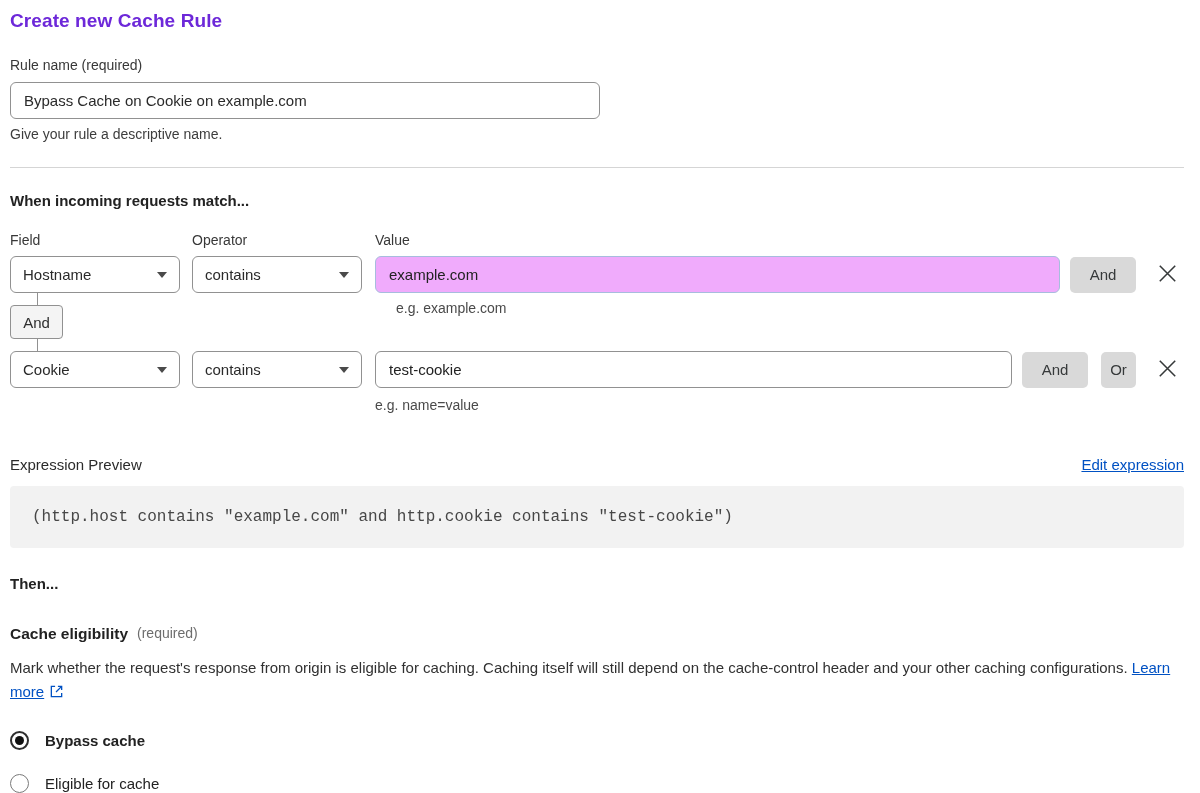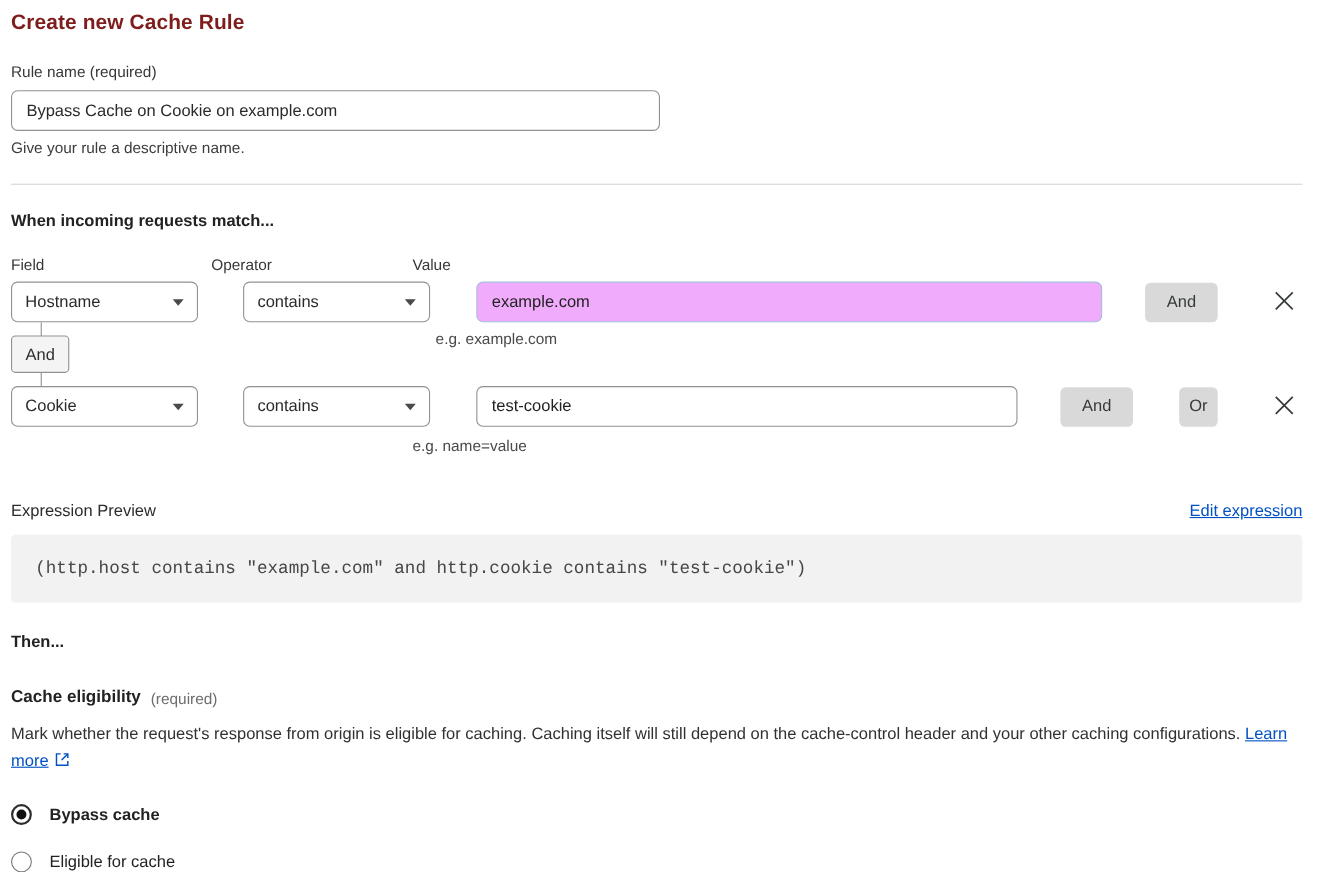--- a/index.html
+++ b/index.html
@@ -4,41 +4,41 @@
 <style>
   * { box-sizing: border-box; margin: 0; padding: 0; }
   html, body { width: 1200px; height: 793px; background: #ffffff; overflow: hidden; }
   body {
     font-family: "Liberation Sans", sans-serif;
     color: #313131;
     -webkit-font-smoothing: antialiased;
   }
   .container { padding: 10px 16px 0 10px; width: 1200px; }
 
-  .page-title { font-size: 19px; font-weight: 700; color: #7f1d1d; letter-spacing: .1px; }
+  .page-title { font-size: 19px; font-weight: 700; color: #6d28d9; letter-spacing: .1px; }
 
   .field-label { margin-top: 25px; font-size: 14px; color: #383838; }
   .rule-name-input {
     margin-top: 9px; width: 590px; height: 37px;
     border: 1px solid #919191; border-radius: 6px;
     padding: 0 13px; font-size: 15px; color: #2a2a2a;
     font-family: "Liberation Sans", sans-serif; background: #fff; outline: none;
   }
   .help-text { margin-top: 7px; font-size: 14px; color: #3d3d3d; }
 
   .divider { margin-top: 25px; border: none; border-top: 1px solid #d5d5d5; height: 0; }
 
   .section-heading { margin-top: 24px; font-size: 15px; font-weight: 700; color: #222; }
 
   .col-labels { display: flex; margin-top: 23px; font-size: 14px; color: #383838; }
   .col-field { width: 170px; margin-right: 12px; }
   .col-operator { width: 170px; margin-right: 13px; }
   .col-value { flex: 1; }
 
-  .match-row { display: flex; margin-top: 8px; align-items: center; gap: 29px; }
+  .match-row { display: flex; margin-top: 8px; align-items: center; }
   .select-box {
     width: 170px; height: 37px; border: 1px solid #919191; border-radius: 6px;
     background: #fff; display: flex; align-items: center; justify-content: space-between;
     padding: 0 12px; font-size: 15px; color: #2a2a2a; cursor: pointer; flex-shrink: 0;
   }
   .select-field { margin-right: 12px; }
   .select-operator { margin-right: 13px; }
   .chevron {
     width: 0; height: 0; border-left: 5px solid transparent; border-right: 5px solid transparent;
     border-top: 6px solid #4a4a4a; margin-left: 8px; flex-shrink: 0;
@@ -82,21 +82,21 @@
   .link { font-size: 15px; color: #0051c3; text-decoration: underline; cursor: pointer; }
   .code-block {
     margin-top: 13px; height: 62px; background: #f2f2f2; border-radius: 4px;
     display: flex; align-items: center; padding: 0 22px;
     font-family: "Liberation Mono", "DejaVu Sans Mono", monospace;
     font-size: 16px; color: #474747; white-space: pre;
   }
 
   .then-heading { margin-top: 27px; font-size: 15px; font-weight: 700; color: #222; }
 
-  .eligibility-heading { margin-top: 33px; display: flex; align-items: flex-end; }
+  .eligibility-heading { margin-top: 33px; display: flex; align-items: flex-start; }
   .eligibility-title { font-size: 15.5px; font-weight: 700; color: #222; }
   .required-note { font-size: 14px; color: #6d6d6d; margin-left: 9px; }
 
   .description { margin-top: 13px; font-size: 15px; line-height: 24px; color: #313131; max-width: 1176px; }
   .ext-icon { display: inline-block; vertical-align: -2px; margin-left: 5px; }
 
   .radio-row { display: flex; align-items: center; margin-top: 24px; cursor: pointer; }
   .radio-row.first { margin-top: 25px; }
   .radio-outer {
     width: 19px; height: 19px; border-radius: 50%; flex-shrink: 0;

